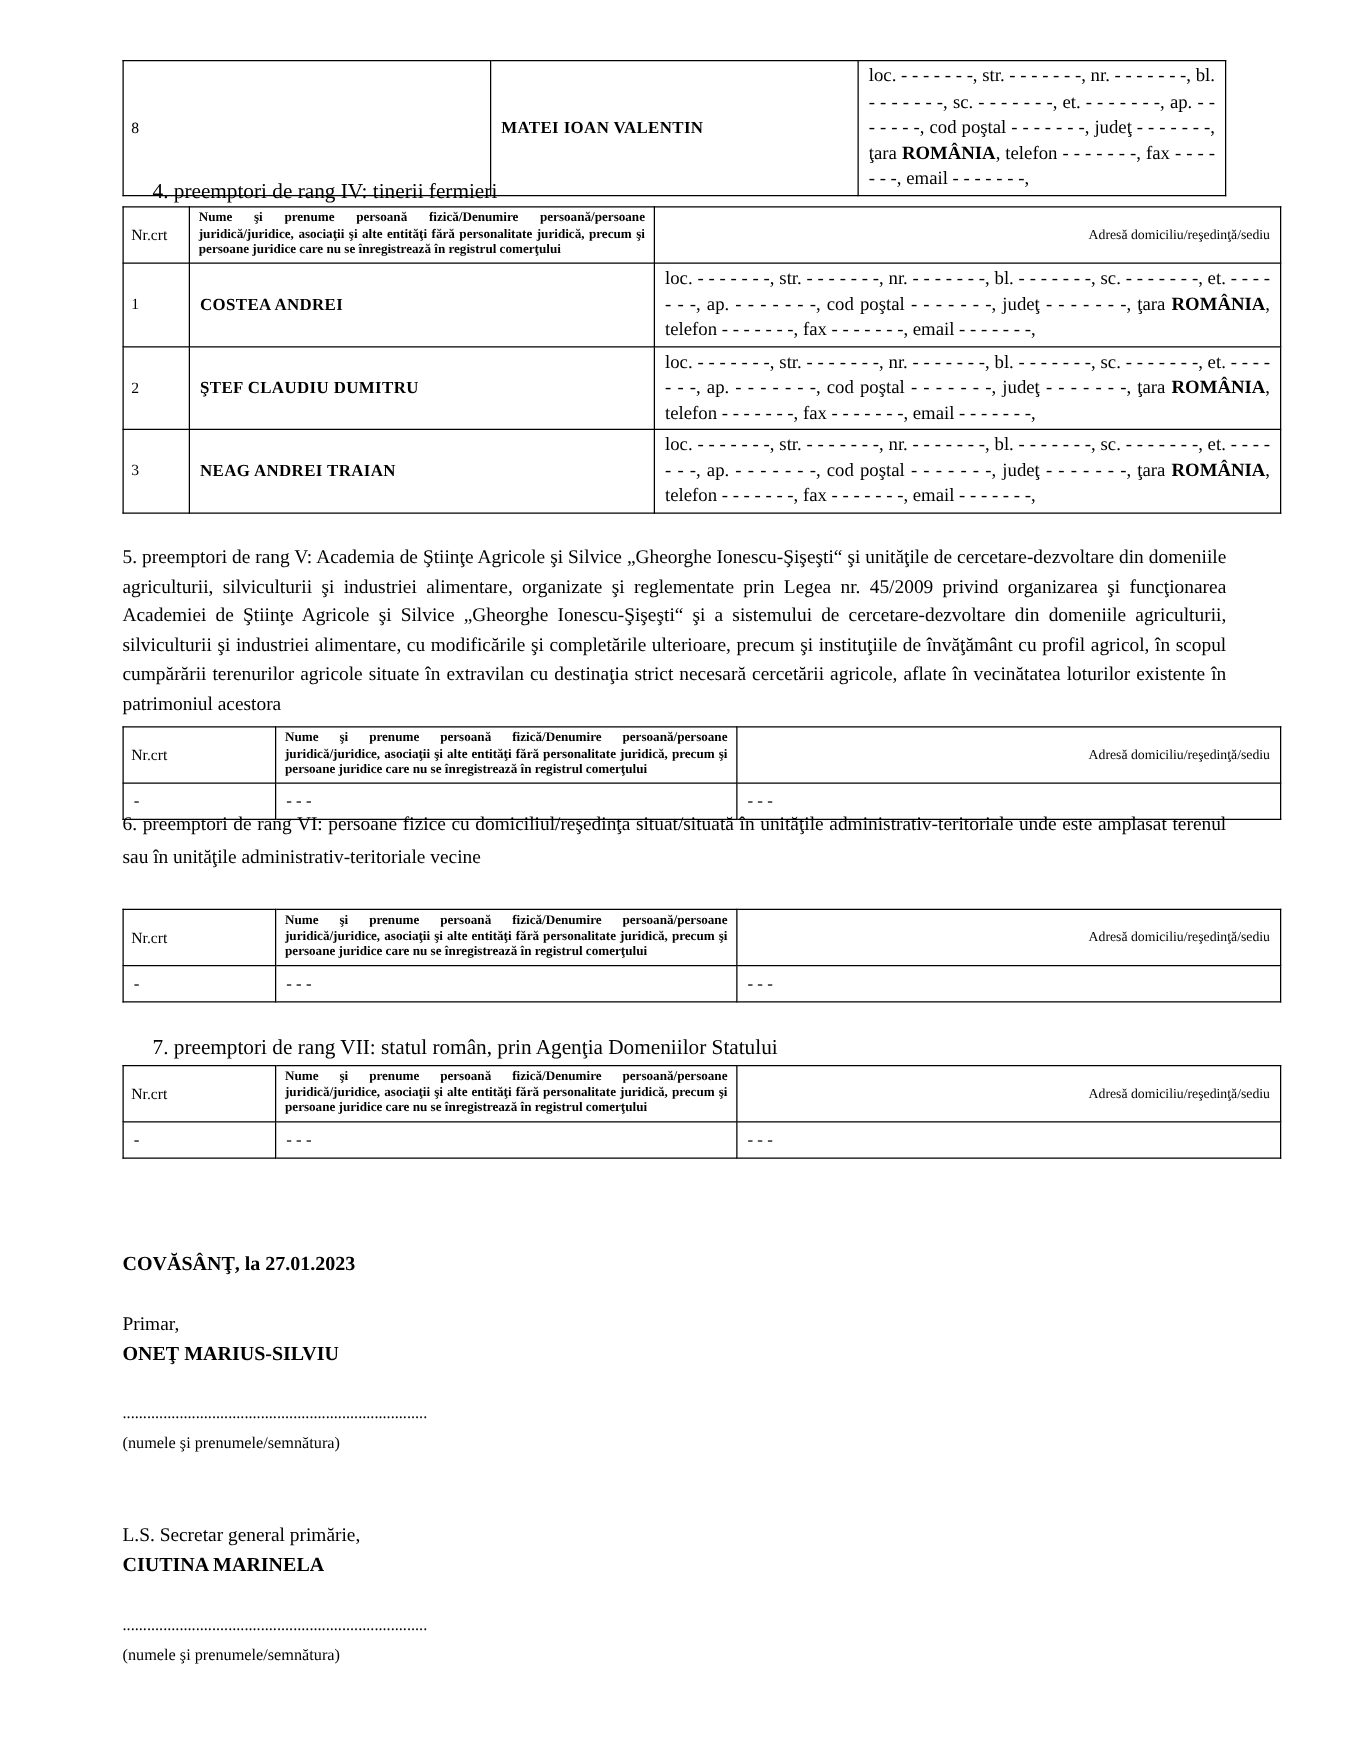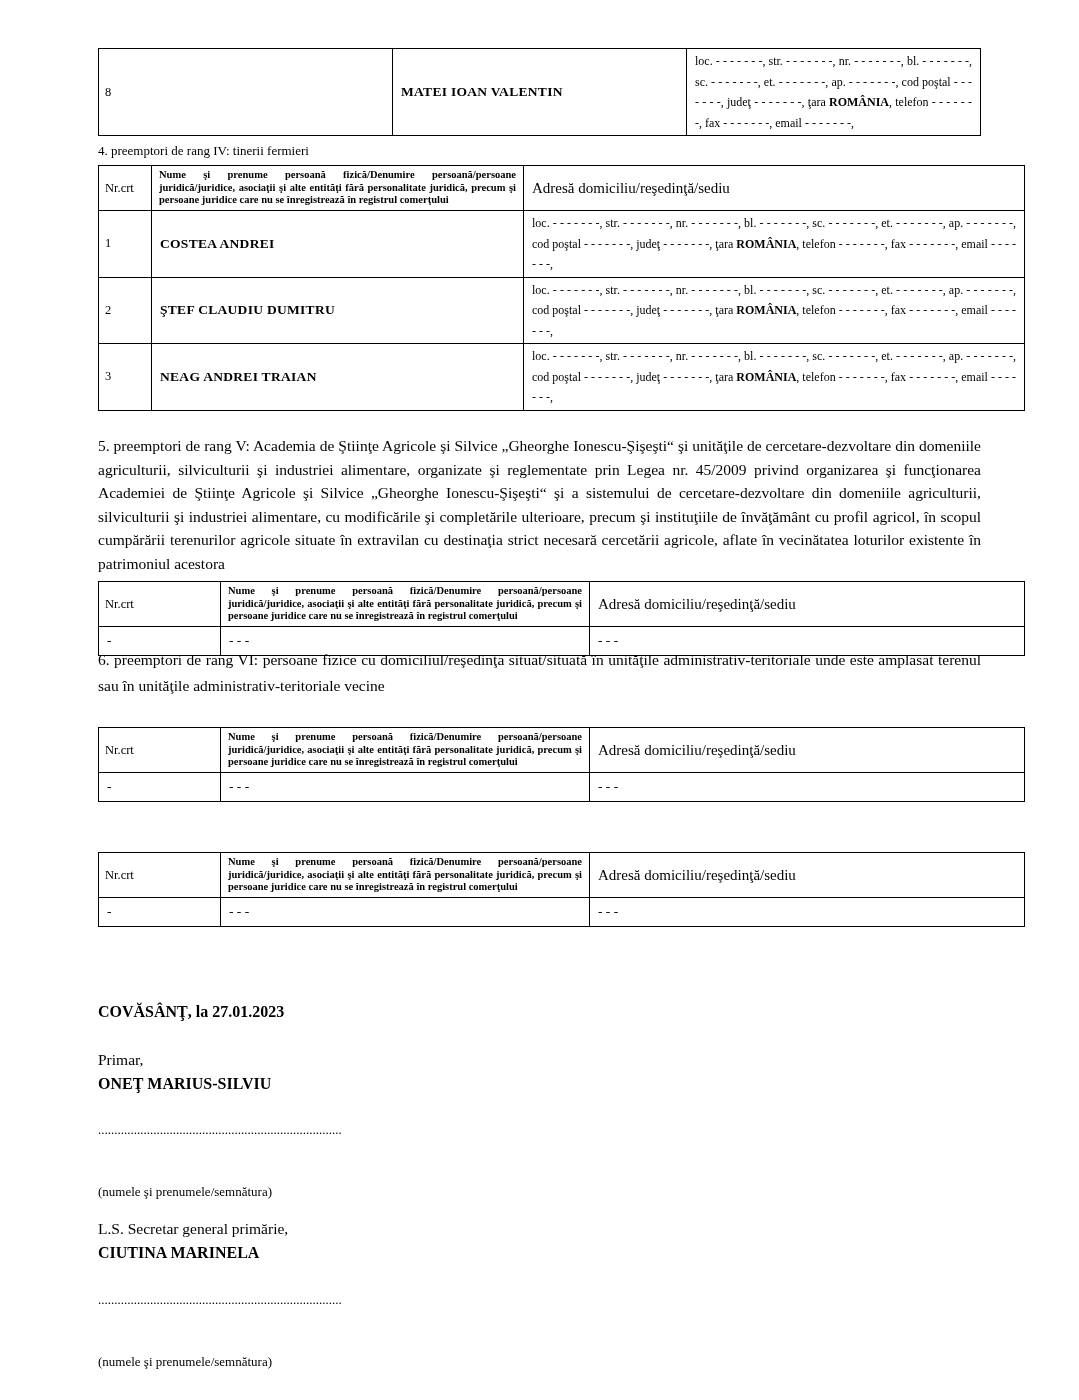--- a/index.html
+++ b/index.html
@@ -25,33 +25,33 @@
 
   
   .t-small .c1{width:111px;}
   .t-small .c2{width:354px;}
   .t-small .c3{width:418px;}
   .t-small .row-head{height:45px;}
   .t-small .row-dash{height:29px;}
 
   .cell-nr{font-size:12.5px;padding:2px 4px 2px 6px;}
   .cell-name{font-weight:bold;font-size:13.5px;padding:2px 8px;letter-spacing:.3px;margin-top:20px;}
-  .cell-addr{font-size:12px;line-height:20.5px;padding:2px 8px;text-align:justify;font-family:Liberation Serif, serif;}
+  .cell-addr{font-size:15px;line-height:20.5px;padding:2px 8px;text-align:justify;font-family:Liberation Serif, serif;}
   .cell-hmini{font-size:10.5px;line-height:12.6px;padding:3px 7px;text-align:justify;vertical-align:middle;font-weight:bold;}
-  .cell-haddr{font-size:15px;padding:3px 8px;}
+  .cell-haddr{font-size:11px;padding:3px 8px;text-align:right;}
   .cell-dash{font-size:13.5px;padding:2px 8px;}
 
-  .heading{font-size:13px;}
+  .heading{font-size:17px;margin-left:24px;}
   .heading-just{font-size:15.5px;line-height:26px;text-align:justify;}
   .para{font-size:15.5px;line-height:23.5px;text-align:justify;}
 
   .f-bold{font-weight:bold;font-size:16px;}
   .f-reg{font-size:15.5px;}
   .dots{font-size:13px;white-space:nowrap;}
-  .hint{font-size:13px;margin-top:38px;}
+  .hint{font-size:13px;}
 </style>
 </head>
 <body>
 
 <div class="page">
 
   <div class="abs" style="top:48px">
     <table class="t-main">
       <tbody>
           <tr class="row-data">
@@ -177,20 +177,21 @@
           <span>- - -</span>
         </td>
         <td class="cell-dash">
           <span>- - -</span>
         </td>
       </tr>
     </tbody>
       </table>
   </div>
 
+  <div class="abs heading" style="top:828px">7. preemptori de rang VII: statul român, prin Agenţia Domeniilor Statului</div>
 
   <div class="abs" style="top:852px">
     <table class="t-small">
       <tbody>
           <tr class="row-head">
         <td class="cell-nr c1">
           <span>Nr.crt</span>
         </td>
         <td class="cell-hmini c2">
           <span>Nume şi prenume persoană fizică/Denumire persoană/persoane juridică/juridice, asociaţii şi alte entităţi fără personalitate juridică, precum şi persoane juridice care nu se înregistrează în registrul comerţului</span>

